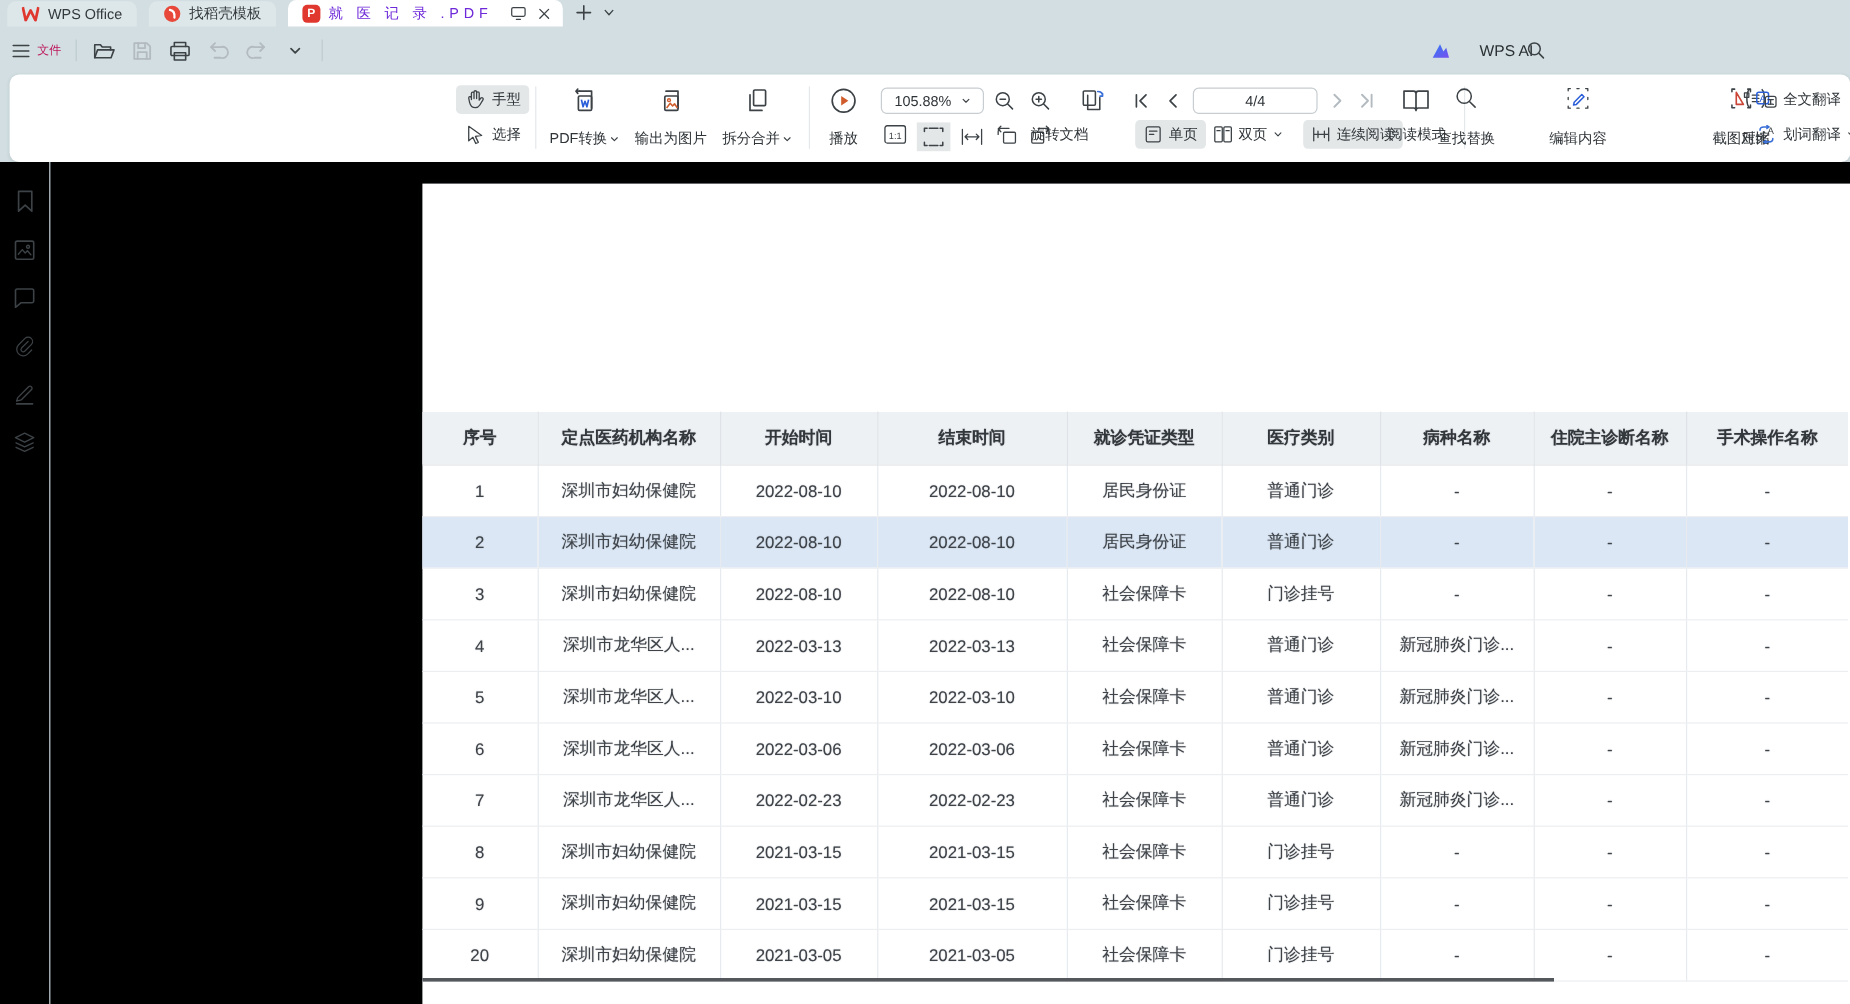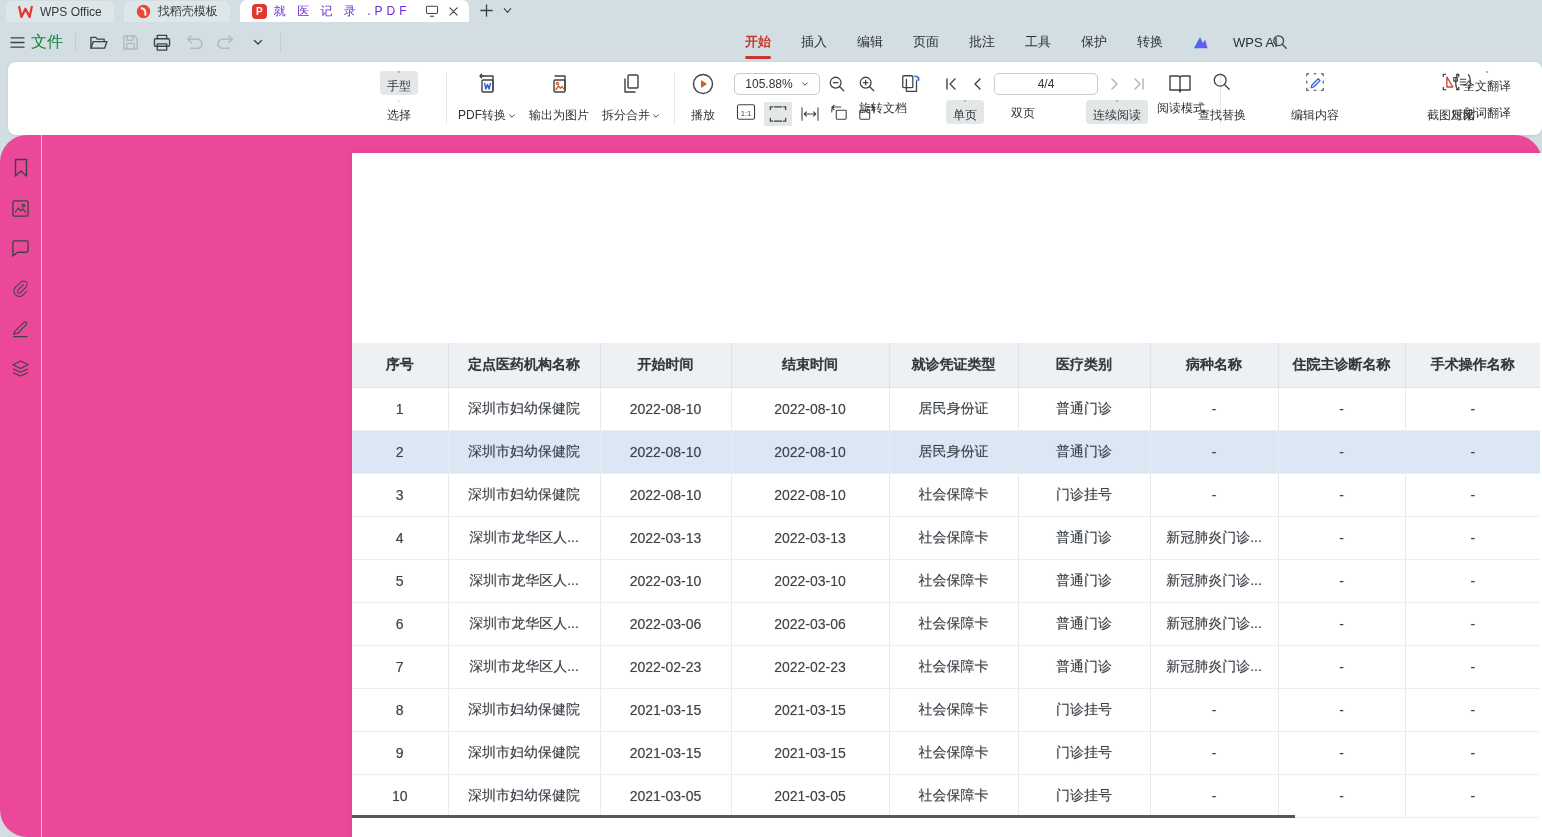--- a/index.html
+++ b/index.html
@@ -15,49 +15,49 @@
   .tabicon { width:15px; height:15px; display:inline-flex; align-items:center; justify-content:center; }
   .pdficon { width:15px; height:15px; border-radius:4px; background:#e0382f; color:#fff; font-size:10px; font-weight:bold;
              display:inline-flex; align-items:center; justify-content:center; }
   .doc-title { letter-spacing:4px; color:#6d28d9; }
   .tab-extra { display:flex; align-items:center; gap:8px; height:22px; padding-bottom:2px; }
 
   
   .menurow { position:absolute; top:22px; left:0; right:0; height:40px; }
   .qa { position:absolute; left:10px; top:0; height:40px; display:flex; align-items:center; gap:12px; }
   .qa .vsep { width:1px; height:18px; background:#bfcbcf; }
-  .filebtn { display:flex; align-items:center; gap:6px; font-size:16px; color:#15803d; cursor:default; }
+  .filebtn { display:flex; align-items:center; gap:6px; font-size:10px; color:#be185d; cursor:default; }
   .qaicon { width:20px; height:20px; display:inline-flex; align-items:center; justify-content:center; }
   .menus { position:absolute; left:730px; top:0; height:40px; display:flex; align-items:center; }
   .menuitem { font-size:13px; color:#2b3034; padding:0 15px; height:40px; display:flex; align-items:center; position:relative; cursor:default; }
   .menuitem.active { color:#c8372c; font-weight:bold; }
   .menuitem.active::after { content:""; position:absolute; left:50%; transform:translateX(-50%); bottom:3px; width:26px; height:3px; border-radius:2px; background:#c8372c; }
   .wpsai { position:absolute; left:1192px; top:0; height:40px; display:flex; align-items:center; gap:24px; font-size:13px; color:#2b3034; }
   .topsearch { position:absolute; left:1268px; top:8px; width:24px; height:24px; display:flex; align-items:center; justify-content:center; }
 
   
   .ribbon { position:absolute; top:62px; left:8px; right:0; height:73px; background:#ffffff; border-radius:8px;
             box-shadow:0 1px 3px rgba(40,60,70,.10); }
   .vdiv { position:absolute; width:1px; top:10px; height:52px; background:#e4e8ea; }
   .rbtn-stack { position:absolute; top:8px; width:66px; height:58px; display:flex; flex-direction:column; align-items:center; justify-content:space-between; padding:2px 0 4px; border-radius:4px; cursor:default; }
   .rbtn-stack .lbl { font-size:12px; color:#2f3438; white-space:nowrap; display:flex; align-items:center; gap:2px; }
-  .rbtn-small { position:absolute; height:24px; display:flex; align-items:center; gap:5px; font-size:12px; color:#2f3438; padding:0 7px; border-radius:4px; cursor:default; white-space:nowrap;flex-direction:column; }
+  .rbtn-small { position:absolute; height:24px; display:flex; align-items:center; gap:5px; font-size:12px; color:#2f3438; padding:0 7px; border-radius:4px; cursor:default; white-space:nowrap; }
   .sel { background:#e3e7e8; }
   .icon24 { width:24px; height:24px; }
   .icon20 { width:20px; height:20px; }
   .icon18 { width:18px; height:18px; }
   .zoombox { position:absolute; left:726px; top:11px; width:86px; height:22px; border:1px solid #c7cdd1; border-radius:5px; background:#fff;
              display:flex; align-items:center; justify-content:center; gap:8px; font-size:12px; color:#2f3438; }
   .pagebox { position:absolute; left:986px; top:11px; width:104px; height:22px; border:1px solid #c7cdd1; border-radius:5px; background:#fff;
              display:flex; align-items:center; justify-content:center; font-size:12px; color:#2f3438; }
   .navbtn { position:absolute; top:12px; width:22px; height:20px; display:flex; align-items:center; justify-content:center; }
   .chev { display:inline-block; width:8px; height:8px; }
 
   
-  .docarea { position:absolute; top:135px; left:0; right:0; bottom:0; background:#ec4899;border-radius:27px; }
+  .docarea { position:absolute; top:135px; left:0; right:0; bottom:0; background:#000000; }
   .leftbar { position:absolute; left:0; top:0; bottom:0; width:42px; border-right:1px solid #c6d2d6; display:flex; flex-direction:column; align-items:center; padding-top:22px; gap:18px; }
   .leftbar .sbtn { width:22px; height:22px; display:flex; align-items:center; justify-content:center; }
   .page { position:absolute; left:352px; top:18px; width:1190px; height:684px; background:#ffffff; box-shadow:0 0 7px rgba(30,50,60,.13); }
 
   
   .pdftable { position:absolute; left:0; top:190px; border-collapse:collapse; table-layout:fixed; width:1188px;
               color:#3e4349; text-shadow:0 0 1px rgba(62,67,73,.45); }
   .pdftable th, .pdftable td { text-align:center; vertical-align:middle; overflow:hidden; white-space:nowrap; }
   .pdftable thead th { height:44px; background:#eef1f4; font-size:14px; font-weight:bold; color:#32373c; border-right:1px solid #dfe3e7; border-bottom:1px solid #dfe3e7; }
   .pdftable tbody td { height:43px; font-size:14px; border-right:1px solid #e7eaee; border-bottom:1px solid #eceef1; }
@@ -165,30 +165,20 @@
         </svg>
     </span>
     <span class="qaicon">
       <svg width="12" height="12" viewBox="0 0 12 12">
           <path d="M2.5 4.5L6 8l3.5-3.5" class="st"></path>
         </svg>
     </span>
     <span class="vsep"></span>
   </div>
 
-  <div class="menus" id="menu-items">
-      <span class="menuitem active">开始</span>
-      <span class="menuitem">插入</span>
-      <span class="menuitem">编辑</span>
-      <span class="menuitem">页面</span>
-      <span class="menuitem">批注</span>
-      <span class="menuitem">工具</span>
-      <span class="menuitem">保护</span>
-      <span class="menuitem">转换</span>
-    </div>
 
   <div class="wpsai">
     <svg width="17" height="15" viewBox="0 0 18 16">
       <defs>
           <linearGradient id="aig" x1="0" y1="0" x2="1" y2="1">
             <stop offset="0" stop-color="#2f7bf4"></stop>
             <stop offset="1" stop-color="#7a4ff0"></stop>
           </linearGradient>
         </defs>
       <path d="M2 14L8.5 2l3 6.5L14 5l2.5 9z" fill="url(#aig)"></path>
@@ -592,21 +582,21 @@
             <td>深圳市妇幼保健院</td>
             <td>2021-03-15</td>
             <td>2021-03-15</td>
             <td>社会保障卡</td>
             <td>门诊挂号</td>
             <td>-</td>
             <td>-</td>
             <td>-</td>
           </tr>
           <tr>
-            <td>10</td>
+            <td>20</td>
             <td>深圳市妇幼保健院</td>
             <td>2021-03-05</td>
             <td>2021-03-05</td>
             <td>社会保障卡</td>
             <td>门诊挂号</td>
             <td>-</td>
             <td>-</td>
             <td>-</td>
           </tr>
         </tbody>

